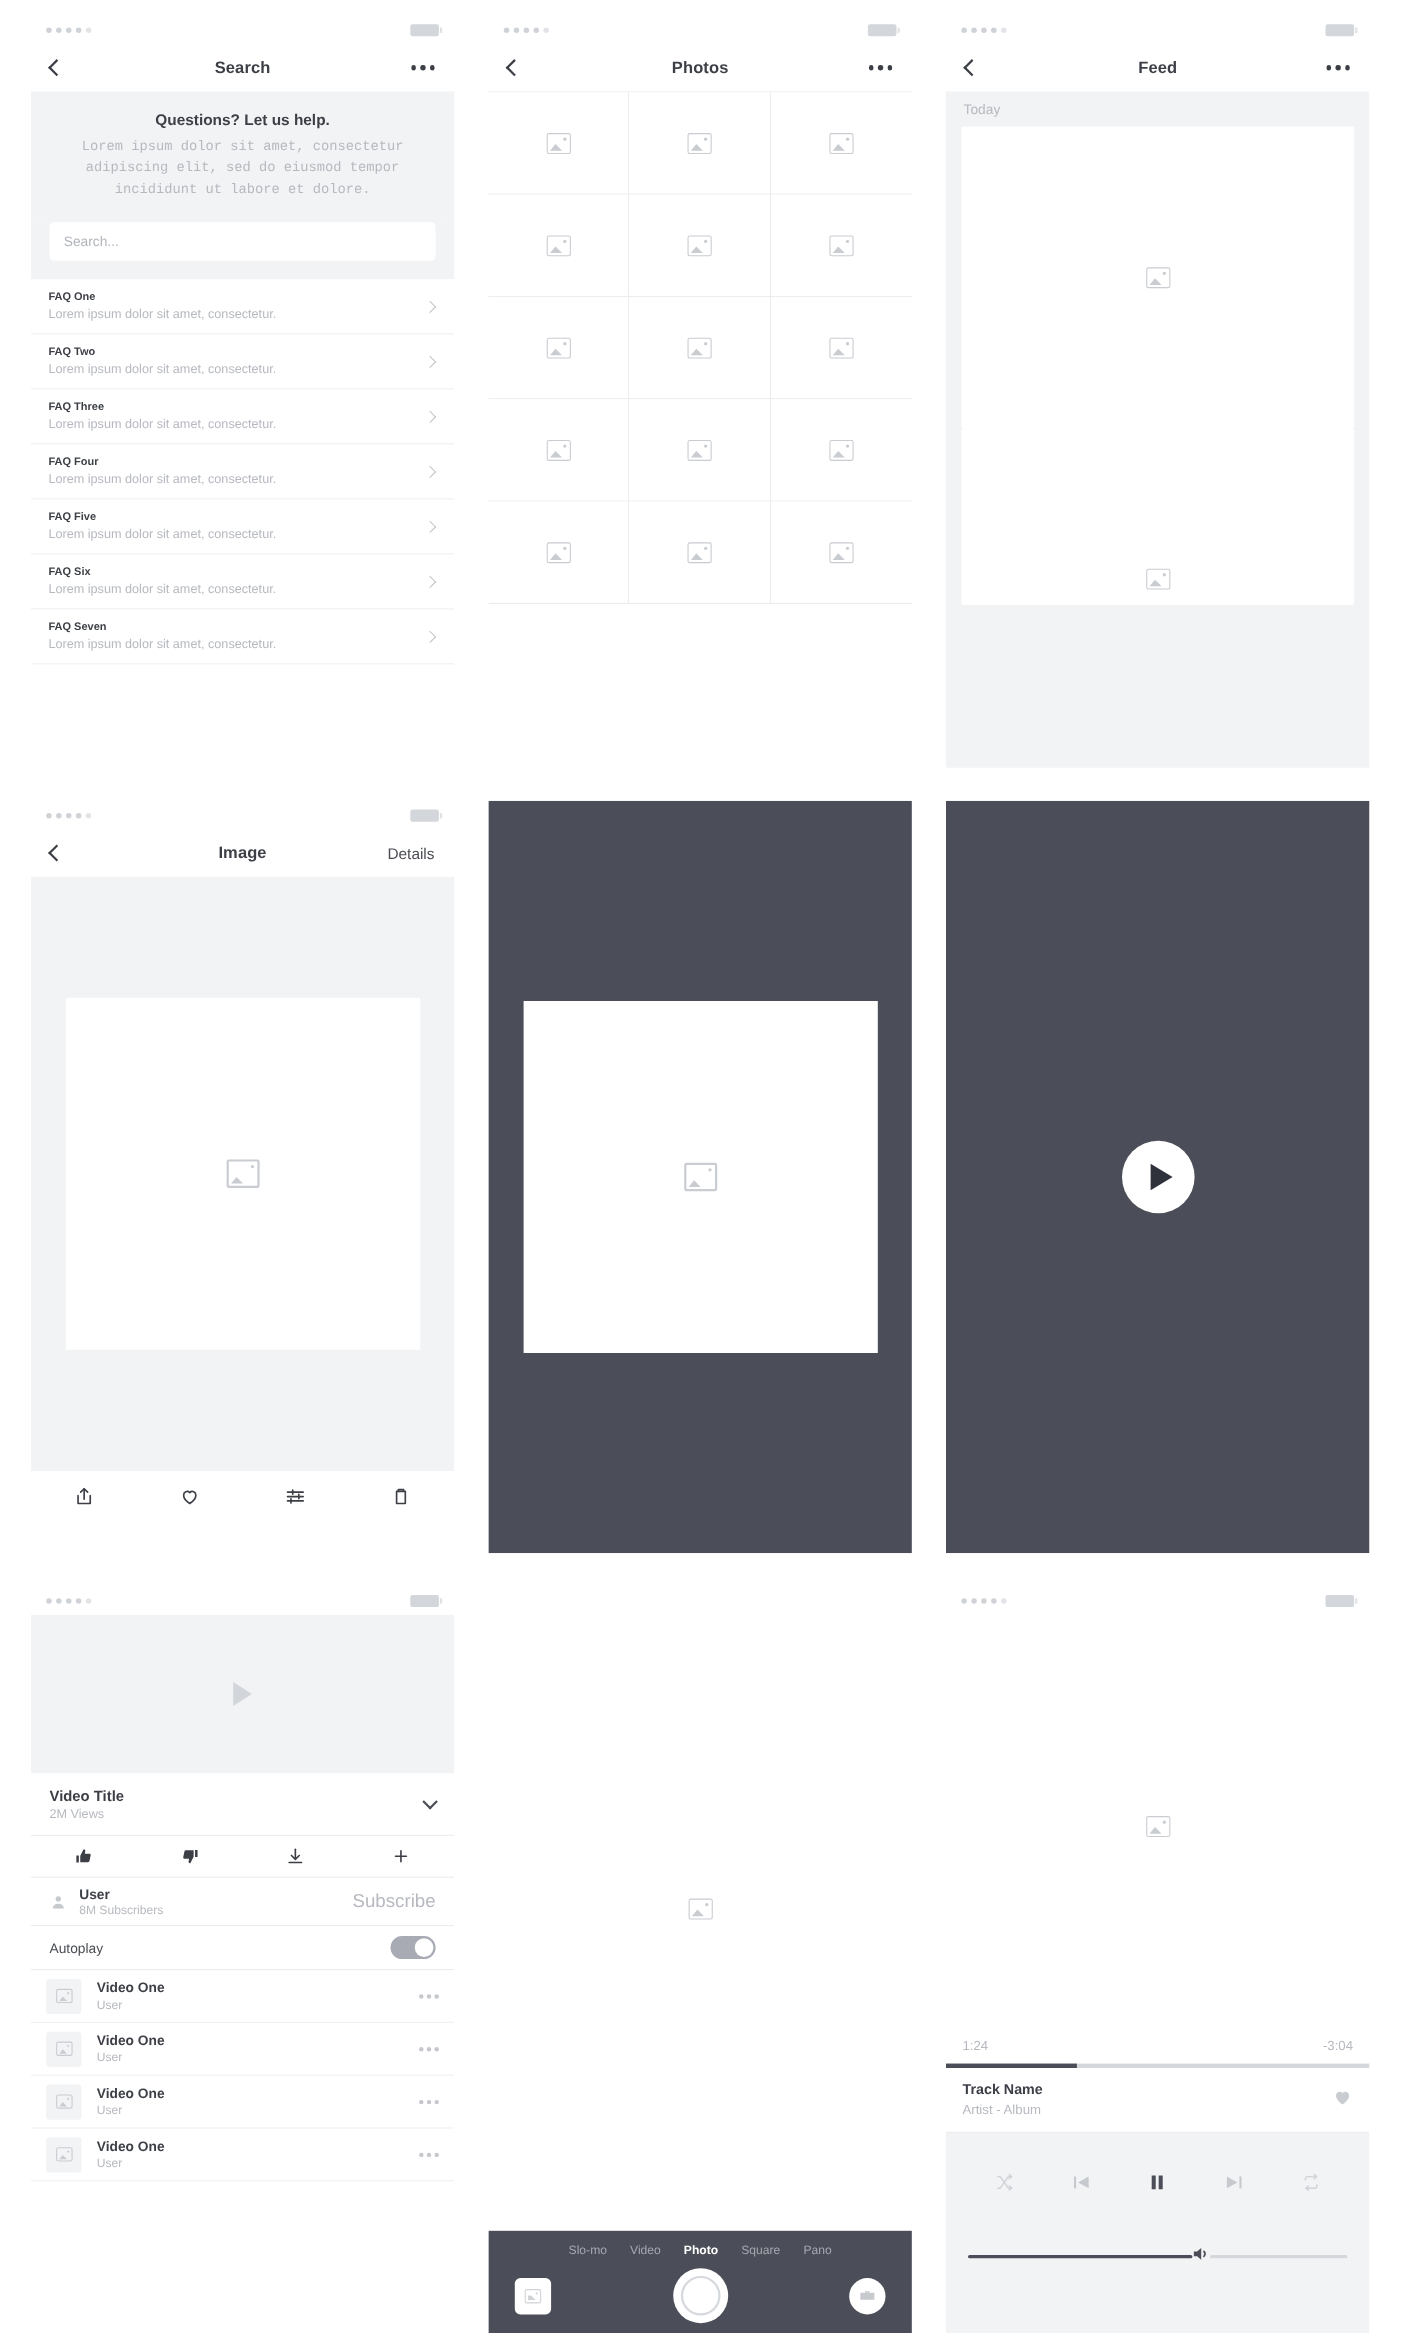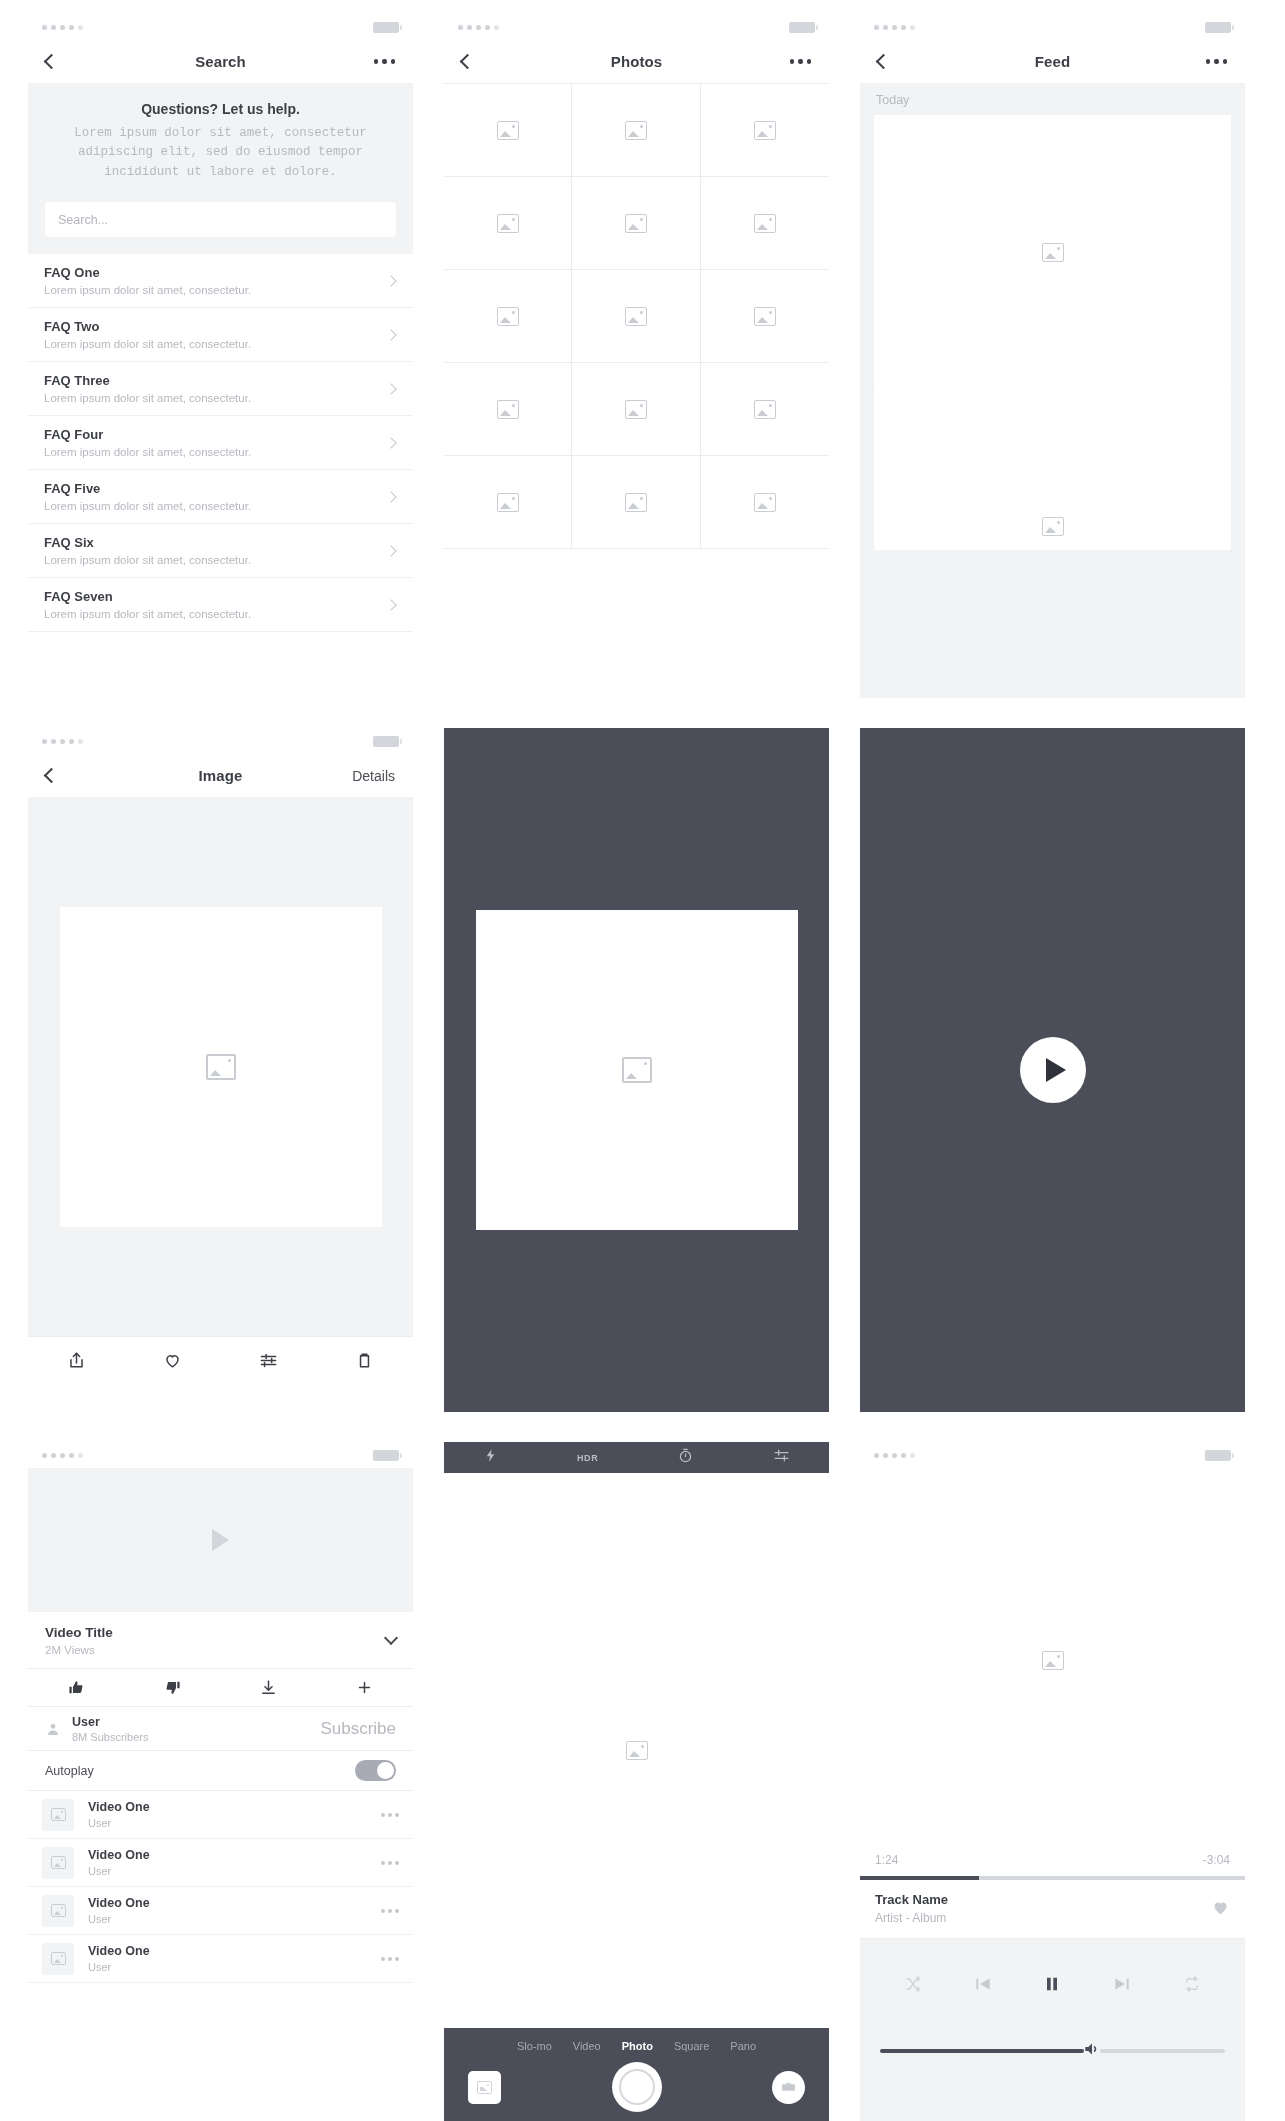--- a/index.html
+++ b/index.html
@@ -113,21 +113,21 @@
     display: flex; align-items: center; padding: 0 13px;
     font-size: 12.5px; color: #b3b6bc;
   }
   .faq-list { background: #ffffff; }
   .faq-row {
     padding: 11px 18px 11px 16px;
     border-bottom: 1px solid #eef0f1;
     display: flex; align-items: center;
   }
   .faq-texts { flex: 1; }
-  .faq-q { font-size: 13px; font-weight: 700; color: #3c3f46; margin-bottom: 4px; }
+  .faq-q { font-size: 10px; font-weight: 700; color: #3c3f46; margin-bottom: 4px; }
   .faq-a { font-size: 11.5px; color: #b6b9bf; }
   .chev-right {
     width: 8px; height: 8px;
     border-top: 1.8px solid #c4c7cc; border-right: 1.8px solid #c4c7cc;
     transform: rotate(45deg); flex: none; margin-left: 10px;
   }
 
   
   .photo-grid {
     display: grid; grid-template-columns: repeat(3, 1fr);
@@ -699,41 +699,20 @@
               <i></i>
               <i></i>
               <i></i>
             </span>
           </div>
         </div>
   </div>
 
   <div class="screen">
     <div class="camera">
-      <div class="cam-top">
-        <span>
-          <svg width="15" height="15" viewBox="0 0 24 24" fill="#b9bcc3">
-                <path d="M13.5 2 6 13h5l-1 9 8-12h-5.2z"></path>
-              </svg>
-        </span>
-        <span class="cam-hdr">HDR</span>
-        <span>
-          <svg width="17" height="17" viewBox="0 0 24 24" fill="none" stroke="#b9bcc3" stroke-width="1.8" stroke-linecap="round">
-            <circle cx="12" cy="13.5" r="7.2"></circle>
-                <path d="M12 10v3.5"></path>
-                <path d="M9.5 3.2h5"></path>
-          </svg>
-        </span>
-        <span>
-          <svg width="17" height="17" viewBox="0 0 24 24" fill="none" stroke="#b9bcc3" stroke-width="1.8" stroke-linecap="round">
-            <path d="M3 8h18M3 16h18"></path>
-                <path d="M8 4.5v7M16 12.5v7"></path>
-          </svg>
-        </span>
-      </div>
       <div class="cam-view">
         <span class="ph-icon"></span>
       </div>
       <div class="cam-bottom">
         <div class="cam-modes" id="cam-modes">
               <span class="cam-mode">Slo-mo</span>
               <span class="cam-mode">Video</span>
               <span class="cam-mode active">Photo</span>
               <span class="cam-mode">Square</span>
               <span class="cam-mode">Pano</span>

